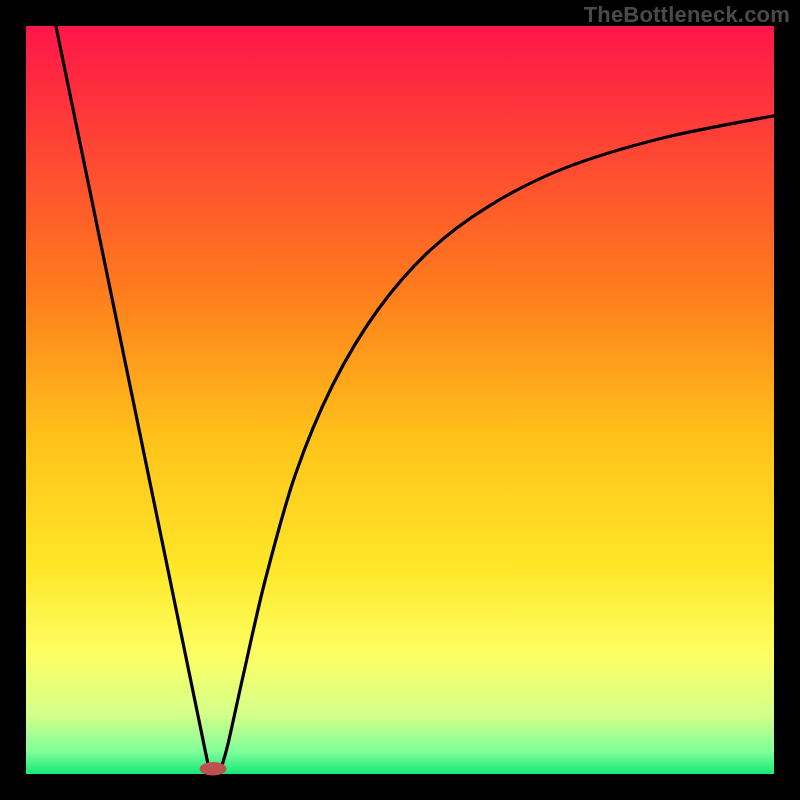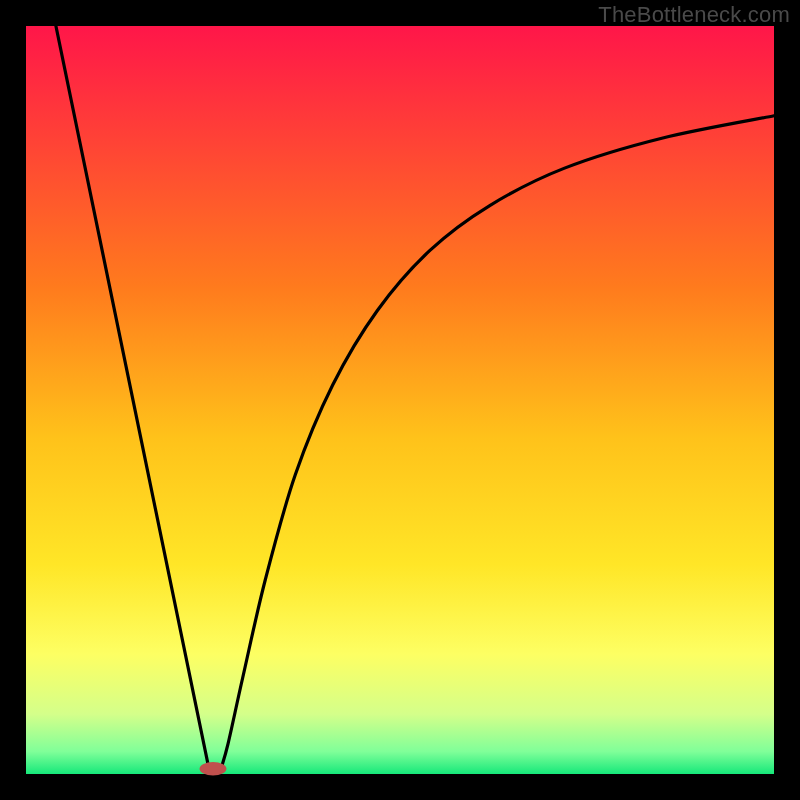--- a/index.html
+++ b/index.html
@@ -16,21 +16,21 @@
     width: 800px;
     height: 800px;
     background: #000;
   }
   .watermark {
     position: absolute;
     top: 2px;
     right: 10px;
     color: #4a4a4a;
     font-size: 22px;
-    font-weight: 400;
+    font-weight: 700;
     letter-spacing: 0.2px;
     z-index: 5;
   }
   svg {
     display: block;
   }
 </style>
 </head>
 <body>
 

